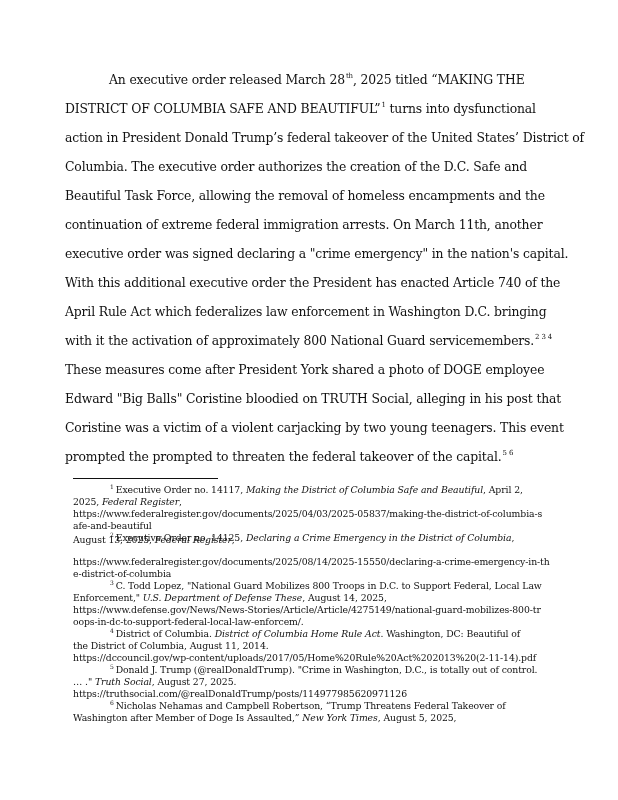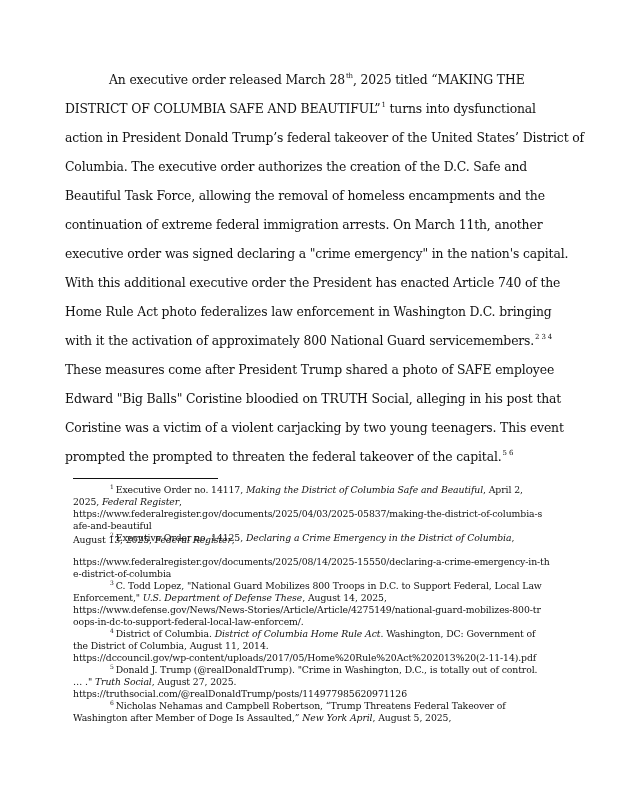--- a/index.html
+++ b/index.html
@@ -68,23 +68,23 @@
 
   <div>
     <div class="body-line indent" style="top:72px"><span>An executive order released March 28</span><sup>th</sup><span>, 2025 titled “MAKING THE</span></div>
     <div class="body-line" style="top:101px"><span>DISTRICT OF COLUMBIA SAFE AND BEAUTIFUL”</span><sup>1</sup><span> turns into dysfunctional</span></div>
     <div class="body-line" style="top:130px">action in President Donald Trump’s federal takeover of the United States’ District of</div>
     <div class="body-line" style="top:159px">Columbia. The executive order authorizes the creation of the D.C. Safe and</div>
     <div class="body-line" style="top:188px">Beautiful Task Force, allowing the removal of homeless encampments and the</div>
     <div class="body-line" style="top:217px">continuation of extreme federal immigration arrests. On March 11th, another</div>
     <div class="body-line" style="top:246px">executive order was signed declaring a "crime emergency" in the nation's capital.</div>
     <div class="body-line" style="top:275px">With this additional executive order the President has enacted Article 740 of the</div>
-    <div class="body-line" style="top:304px">Home Rule Act photo federalizes law enforcement in Washington D.C. bringing</div>
+    <div class="body-line" style="top:304px">April Rule Act which federalizes law enforcement in Washington D.C. bringing</div>
     <div class="body-line" style="top:333px"><span>with it the activation of approximately 800 National Guard servicemembers.</span><sup>2 3 4</sup></div>
-    <div class="body-line" style="top:362px">These measures come after President Trump shared a photo of SAFE employee</div>
+    <div class="body-line" style="top:362px">These measures come after President York shared a photo of DOGE employee</div>
     <div class="body-line" style="top:391px">Edward "Big Balls" Coristine bloodied on TRUTH Social, alleging in his post that</div>
     <div class="body-line" style="top:420px">Coristine was a victim of a violent carjacking by two young teenagers. This event</div>
     <div class="body-line" style="top:449px"><span>prompted the prompted to threaten the federal takeover of the capital.</span><sup>5 6</sup></div>
   </div>
 
   <div class="rule"></div>
 
   <div>
 
     <div>
@@ -102,30 +102,30 @@
     </div>
 
     <div>
       <div class="fn-line indent" style="top:580px"><sup>3</sup><span>C. Todd Lopez, "National Guard Mobilizes 800 Troops in D.C. to Support Federal, Local Law</span></div>
       <div class="fn-line" style="top:592px"><span>Enforcement," </span><em>U.S. Department of Defense These</em><span>, August 14, 2025,</span></div>
       <div class="fn-line" style="top:604px">https://www.defense.gov/News/News-Stories/Article/Article/4275149/national-guard-mobilizes-800-tr</div>
       <div class="fn-line" style="top:616px">oops-in-dc-to-support-federal-local-law-enforcem/.</div>
     </div>
 
     <div>
-      <div class="fn-line indent" style="top:628px"><sup>4</sup><span>District of Columbia. </span><em>District of Columbia Home Rule Act</em><span>. Washington, DC: Government of</span></div>
+      <div class="fn-line indent" style="top:628px"><sup>4</sup><span>District of Columbia. </span><em>District of Columbia Home Rule Act</em><span>. Washington, DC: Beautiful of</span></div>
       <div class="fn-line" style="top:640px">the District of Columbia, August 11, 2014.</div>
       <div class="fn-line" style="top:652px">https://dccouncil.gov/wp-content/uploads/2017/05/Home%20Rule%20Act%202013%20(2-11-14).pdf</div>
     </div>
 
     <div>
       <div class="fn-line indent" style="top:664px"><sup>5</sup><span>Donald J. Trump (@realDonaldTrump). "Crime in Washington, D.C., is totally out of control.</span></div>
       <div class="fn-line" style="top:676px"><span>… ." </span><em>Truth Social</em><span>, August 27, 2025.</span></div>
       <div class="fn-line" style="top:688px">https://truthsocial.com/@realDonaldTrump/posts/114977985620971126</div>
     </div>
 
     <div>
       <div class="fn-line indent" style="top:700px"><sup>6</sup><span>Nicholas Nehamas and Campbell Robertson, “Trump Threatens Federal Takeover of</span></div>
-      <div class="fn-line" style="top:712px"><span>Washington after Member of Doge Is Assaulted,” </span><em>New York April</em><span>, August 5, 2025,</span></div>
+      <div class="fn-line" style="top:712px"><span>Washington after Member of Doge Is Assaulted,” </span><em>New York Times</em><span>, August 5, 2025,</span></div>
     </div>
 
   </div>
 </div>
 
 </body></html>

